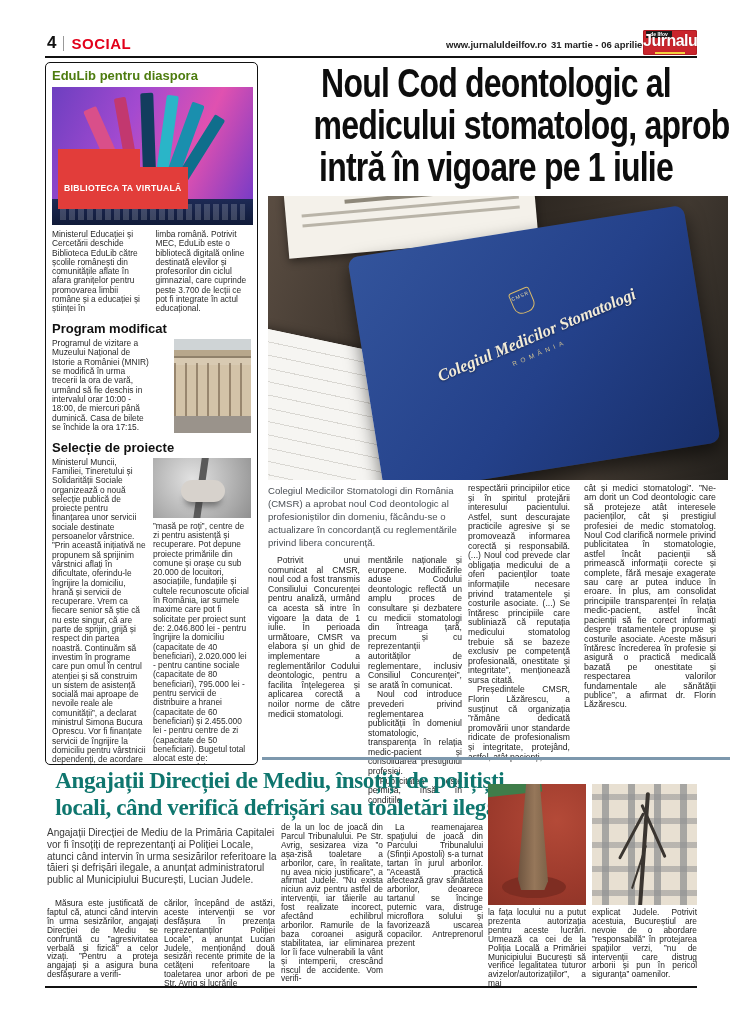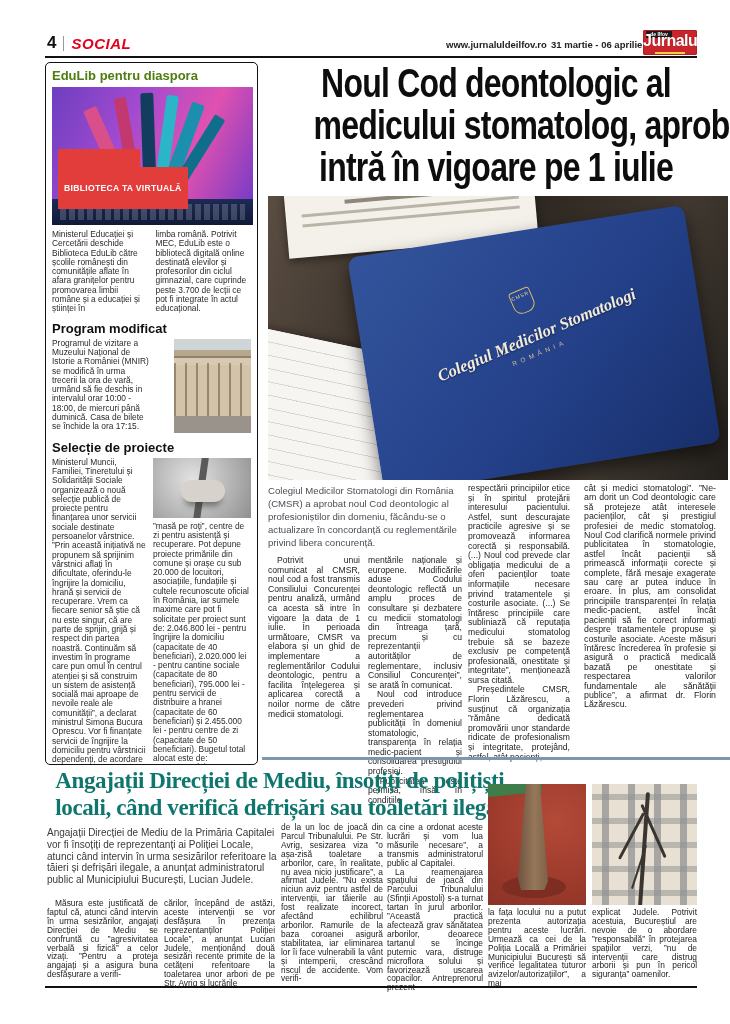--- a/index.html
+++ b/index.html
@@ -2,21 +2,21 @@
 <html><head>
 <meta charset="utf-8">
 <style>
   html,body{margin:0;padding:0;background:#fff;}
   .page{position:relative;width:730px;height:1024px;background:#fff;overflow:hidden;
         font-family:"Liberation Sans",sans-serif;color:#1c1c1c;}
   
   .hdr-left{position:absolute;left:47px;top:33px;display:flex;align-items:center;gap:7px;}
   .pagenum{font-size:17px;font-weight:bold;color:#111;}
   .vbar{width:1px;height:15px;background:#999;}
-  .section{font-size:15px;font-weight:bold;color:#e2001a;letter-spacing:.5px;font-style:italic;}
+  .section{font-size:15px;font-weight:bold;color:#e2001a;letter-spacing:.5px;}
   .website{position:absolute;left:446px;top:39px;font-size:9.5px;font-weight:bold;color:#222;}
   .hdate{position:absolute;left:551px;top:39px;font-size:9.5px;font-weight:bold;color:#222;}
   .logo{position:absolute;left:643px;top:30px;width:54px;height:25px;background:#c9252c;
         border-radius:2px;overflow:hidden;box-shadow:0 0 0 1px #b01e24 inset;}
   .logo-top{position:absolute;left:3px;top:1px;width:26px;height:7px;background:#1a1a1a;
         color:#fff;font-size:5px;font-weight:bold;text-align:center;line-height:7px;}
   .logo-main{position:absolute;left:0;top:2px;width:100%;text-align:right;color:#fff;
         font-size:16px;font-weight:bold;letter-spacing:-.5px;
         text-shadow:0 0 1px #7d1317;}
   .logo-sub{position:absolute;left:12px;bottom:1px;width:30px;height:2px;background:#f4d03f;}
@@ -40,21 +40,21 @@
   .bk5{left:124px;top:14px;width:13px;height:94px;background:#1a8fae;transform:rotate(20deg);}
   .bk6{left:140px;top:24px;width:12px;height:84px;background:#0f6e8c;transform:rotate(32deg);}
   .laptop{position:absolute;left:0;bottom:0;width:100%;height:26px;
         background:linear-gradient(#1d2a55,#101a38);}
   .laptop:before{content:"";position:absolute;left:8px;top:5px;right:8px;bottom:5px;
         background:repeating-linear-gradient(90deg,rgba(255,255,255,.18) 0 6px,transparent 6px 9px);}
   .badge{position:absolute;left:6px;background:#e23d3a;color:#fff;font-weight:bold;
         font-size:8.6px;padding:16px 6px;letter-spacing:.3px;}
   .badge1{top:62px;} .badge2{top:80px;}
   
-  .program-row{display:flex;gap:22px;margin-top:2px;}
+  .program-row{display:flex;gap:22px;margin-top:2px;align-items:center;}
   .program-row .lc-text{width:100px;flex:none;}
   .museum-photo{flex:1;height:94px;position:relative;overflow:hidden;
         background:linear-gradient(180deg,#cfd4d6 0 12%,#d8cab2 12% 28%,#d3c3a8 28% 82%,#9a938b 82% 100%);}
   .museum-photo:before{content:"";position:absolute;left:0;top:26%;width:100%;height:56%;
         background:repeating-linear-gradient(90deg,rgba(80,60,40,.45) 0 2px,transparent 2px 11px);}
   .museum-photo:after{content:"";position:absolute;left:0;top:12%;width:100%;height:6%;
         background:#b7a78c;box-shadow:0 2px 0 rgba(70,55,35,.5);}
   .sel-row{display:flex;gap:6px;margin-top:2px;}
   .sel-row>div{flex:1;}
   .hands-photo{width:98px;height:60px;margin-bottom:4px;position:relative;overflow:hidden;
@@ -238,21 +238,20 @@
   <div class="bcol bcol1">
     <p>Măsura este justificată de faptul că, atunci când intervin în urma sesizărilor, angajați Direcției de Mediu se confruntă cu ”agresivitatea verbală și fizică” a celor vizați. ”Pentru a proteja angajați și a asigura buna desfășurare a verifi-</p>
   </div>
   <div class="bcol bcol2">
     <p class="noindent">cărilor, începând de astăzi, aceste intervenții se vor desfășura în prezența reprezentanților Poliției Locale”, a anunțat Lucian Judele, menționând două sesizări recente primite de la cetățeni referitoare la toaletarea unor arbori de pe Str. Avrig și lucrările</p>
   </div>
   <div class="bcol bcol3">
     <p class="noindent">de la un loc de joacă din Parcul Tribunalului. Pe Str. Avrig, sesizarea viza ”o așa-zisă toaletare a arborilor, care, în realitate, nu avea nicio justificare”, a afirmat Judele. ”Nu exista niciun aviz pentru astfel de intervenții, iar tăierile au fost realizate incorect, afectând echilibrul arborilor. Ramurile de la baza coroanei asigură stabilitatea, iar eliminarea lor îi face vulnerabili la vânt și intemperii, crescând riscul de accidente. Vom verifi-</p>
   </div>
   <div class="bcol bcol4">
-    <p class="noindent">ca cine a ordonat aceste lucrări și vom lua măsurile necesare”, a transmis administratorul public al Capitalei.</p>
     <p>La reamenajarea spațiului de joacă din Parcului Tribunalului (Sfinții Apostoli) s-a turnat tartan în jurul arborilor. ”Această practică afectează grav sănătatea arborilor, deoarece tartanul se încinge puternic vara, distruge microflora solului și favorizează uscarea copacilor. Antreprenorul prezent</p>
   </div>
 
   <div class="photoA">
     <div class="green"></div>
     <div class="mound"></div>
     <div class="trunk"></div>
   </div>
   <div class="photoB">
     <div class="win"></div>

